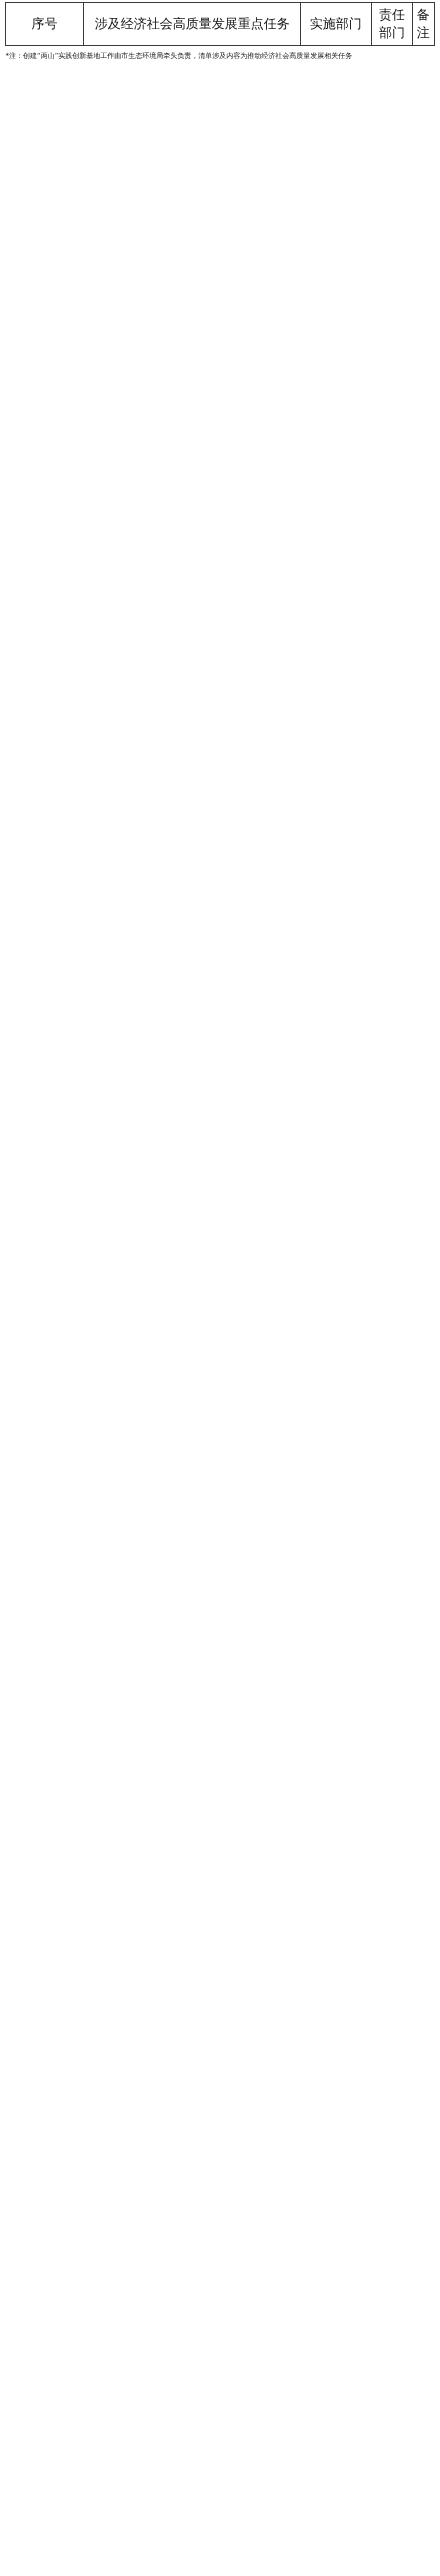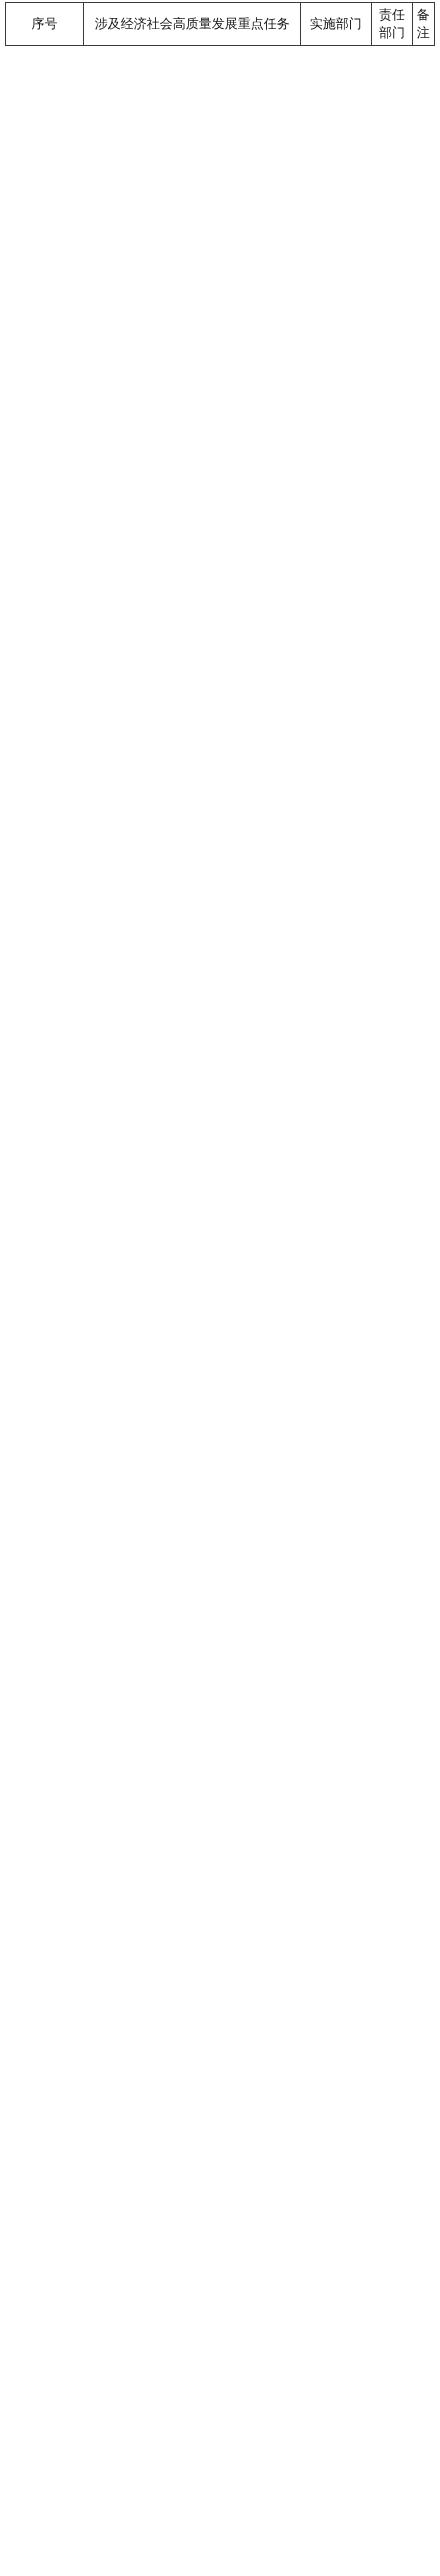--- a/index.html
+++ b/index.html
@@ -31,14 +31,15 @@
       <tr>
         <th colspan="3">序号</th>
         <th>涉及经济社会高质量发展重点任务</th>
         <th>实施部门</th>
         <th>责任部门</th>
         <th>备注</th>
       </tr>
     </thead>
     <tbody id="table-body"></tbody>
   </table>
+  <div class="footnote">*注：创建“两山”实践创新基地工作由市生态环境局牵头负责，清单涉及内容为推动经济社会高质量发展相关任务</div>
 </div>
 
 
 </body></html>

